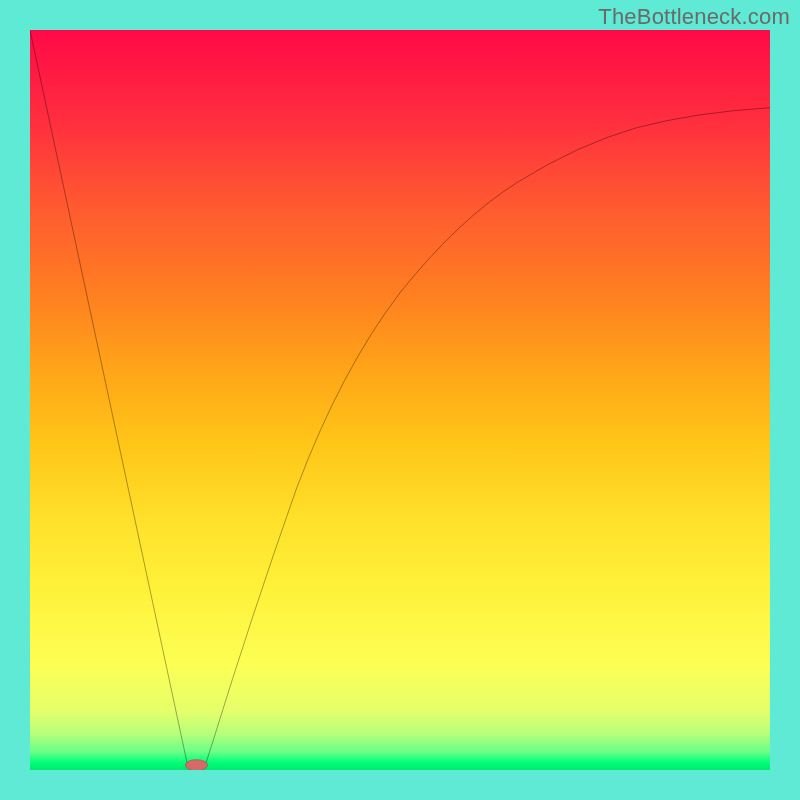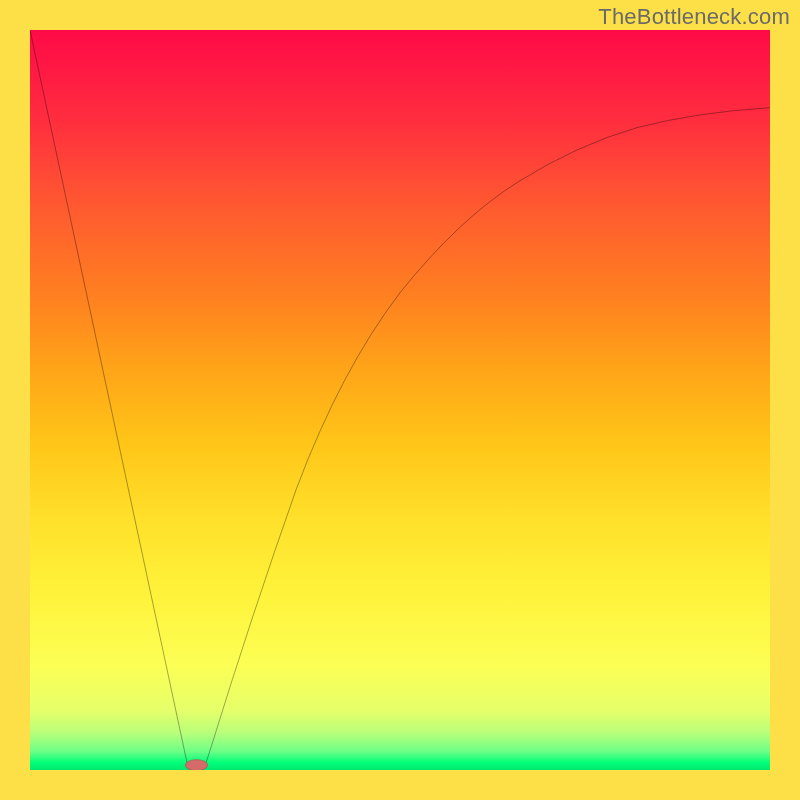--- a/index.html
+++ b/index.html
@@ -8,21 +8,21 @@
     width: 800px;
     height: 800px;
     overflow: hidden;
     background: #000;
     font-family: Arial, Helvetica, sans-serif;
   }
   .frame {
     position: relative;
     width: 800px;
     height: 800px;
-    background: #fde047;
+    background: #5eead4;
   }
   .plot-area {
     position: absolute;
     left: 30px;
     top: 30px;
     width: 740px;
     height: 740px;
     background: linear-gradient(
       to bottom,
       #ff0a47 0%,

